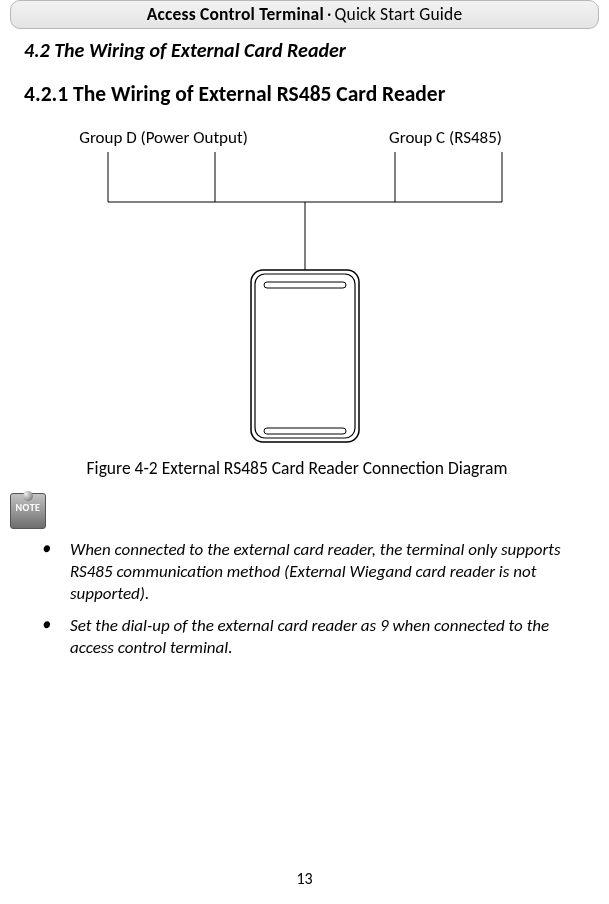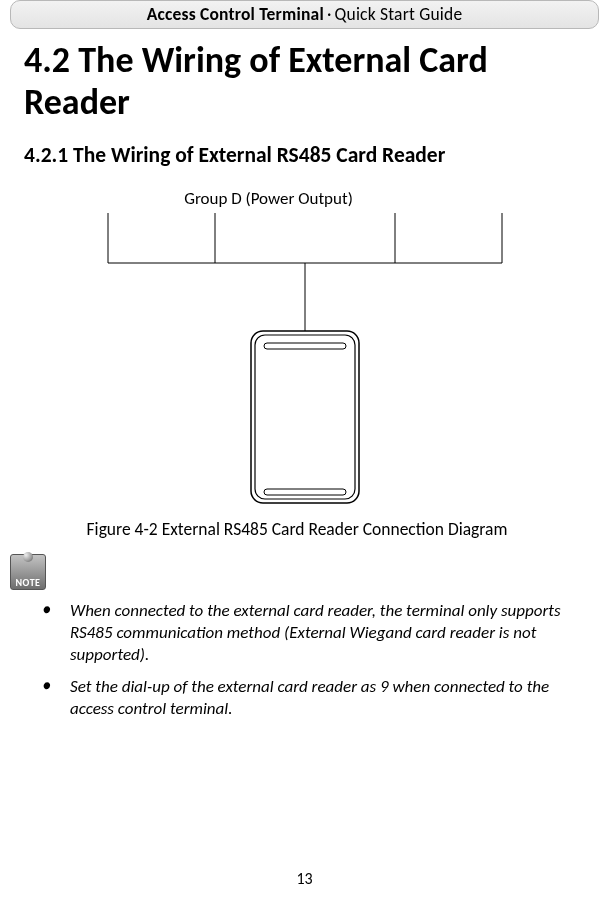--- a/index.html
+++ b/index.html
@@ -19,24 +19,25 @@
       border-radius: 10px;
       margin: 0 10px 8px 10px;
       text-align: center;
       font-size: 17.5px;
       padding: 2px 0 3px 0;
       letter-spacing: 0.2px;
     }
     .header-bar .bold { font-weight: bold; }
     .header-bar .sep { padding: 0 3px; }
     .h1 {
-      font-size: 36px;
+      font-size: 20px;
       font-weight: bold;
       margin: 10px 24px 18px 24px;
       line-height: 1.18;
+      font-style: italic;
     }
     .h2 {
       font-size: 21.5px;
       font-weight: bold;
       margin: 0 24px 18px 24px;
       line-height: 1.3;
     }
     .diagram-wrap {
       width: 500px;
       margin: 0 auto 6px auto;
@@ -95,21 +96,21 @@
       transform: translateX(-50%);
       width: 10px; height: 10px;
       background: radial-gradient(circle at 30% 30%, #eee, #999 60%, #555);
       border-radius: 50%;
     }
     .note-icon .label {
       font-size: 10px;
       font-weight: bold;
       color: #fff;
       letter-spacing: 0.5px;
-      padding-bottom: 0;
+      padding-bottom: 14px;
     }
     ul.notes {
       list-style: none;
       margin: 10px 20px 16px 20px;
       padding: 0;
       font-style: italic;
     }
     ul.notes li {
       position: relative;
       padding-left: 50px;
@@ -139,20 +140,21 @@
   <span class="bold">Access Control Terminal</span><span class="sep">·</span><span>Quick Start Guide</span>
 </div>
 
 <div class="h1">4.2 The Wiring of External Card Reader</div>
 <div class="h2">4.2.1 The Wiring of External RS485 Card Reader</div>
 
 <div class="diagram-wrap">
   <div class="group-labels">
     <div class="gA">Group D (Power Output)</div>
     <div class="gap"></div>
+    <div class="gA">Group C (RS485)</div>
   </div>
 
   <svg class="wiring" width="500" height="295">
 
     <line x1="53" y1="0" x2="53" y2="50" stroke="#000" stroke-width="1"></line>
     <line x1="160" y1="0" x2="160" y2="50" stroke="#000" stroke-width="1"></line>
     <line x1="340" y1="0" x2="340" y2="50" stroke="#000" stroke-width="1"></line>
     <line x1="447" y1="0" x2="447" y2="50" stroke="#000" stroke-width="1"></line>
 
     <line x1="53" y1="50" x2="447" y2="50" stroke="#000" stroke-width="1"></line>

